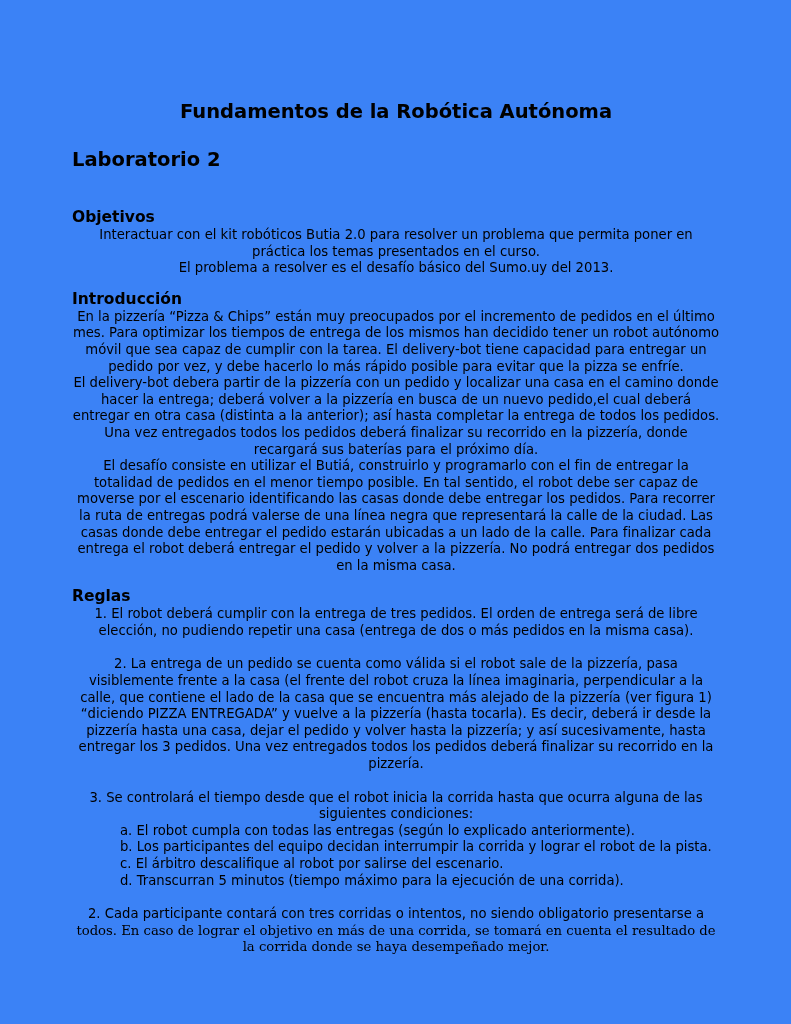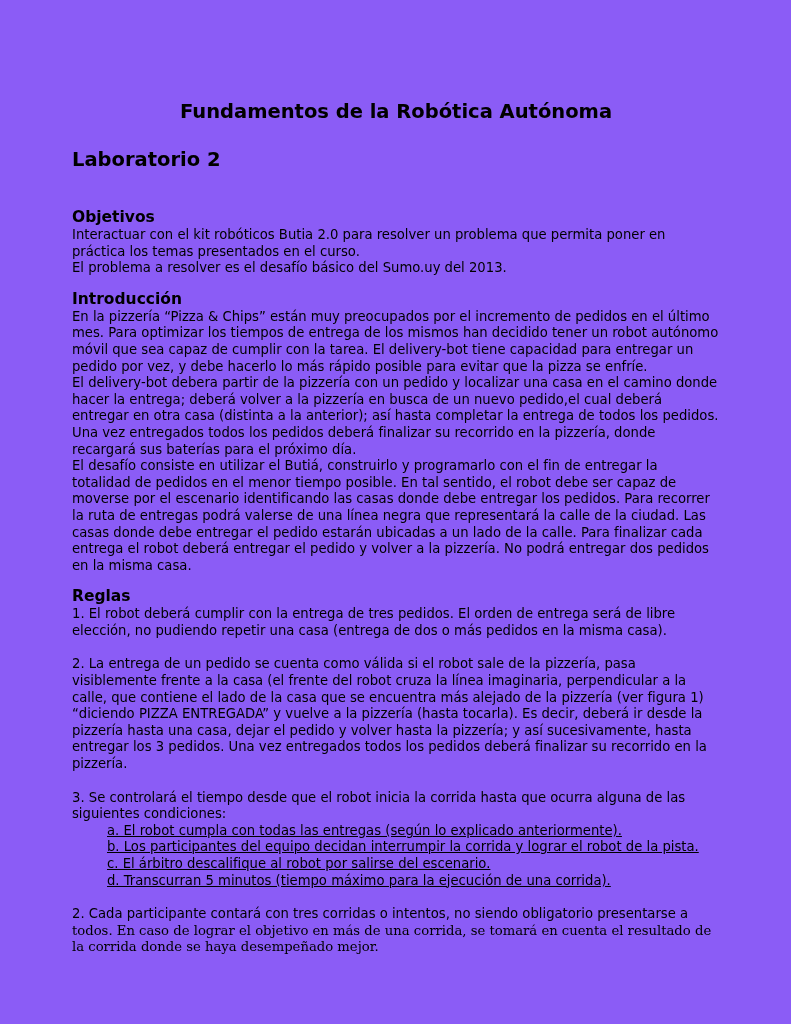--- a/index.html
+++ b/index.html
@@ -4,21 +4,21 @@
 <style>
   html, body {
     margin: 0;
     padding: 0;
     background: #ffffff;
   }
   .page {
     position: relative;
     width: 791px;
     height: 1024px;
-    background: #8b5cf6;
+    background: #3b82f6;
     color: #000000;
     font-family: "DejaVu Sans", "Liberation Sans", sans-serif;
     overflow: hidden;
   }
   .content {
     position: absolute;
     left: 72px;
     top: 0;
     width: 648px;
     padding-top: 100px;
@@ -43,34 +43,34 @@
     font-weight: bold;
     line-height: 20px;
   }
   .section-heading.first {
     margin-top: 35px;
   }
   .para {
     margin: 0;
     font-size: 13.2px;
     line-height: 16.6px;
+    text-align: center;
   }
   .para.gap-before {
     margin-top: 17px;
   }
   .sub-items {
     margin: 0;
     padding: 0;
     list-style: none;
   }
   .sub-item {
-    margin: 0 0 0 35px;
+    margin: 0 0 0 48px;
     font-size: 13.2px;
     line-height: 16.6px;
-    text-decoration: underline;
   }
   .serif-run {
     font-family: "DejaVu Serif", "Liberation Serif", serif;
   }
 </style>
 </head>
 <body>
 
 <div class="page">
   <div class="content">

